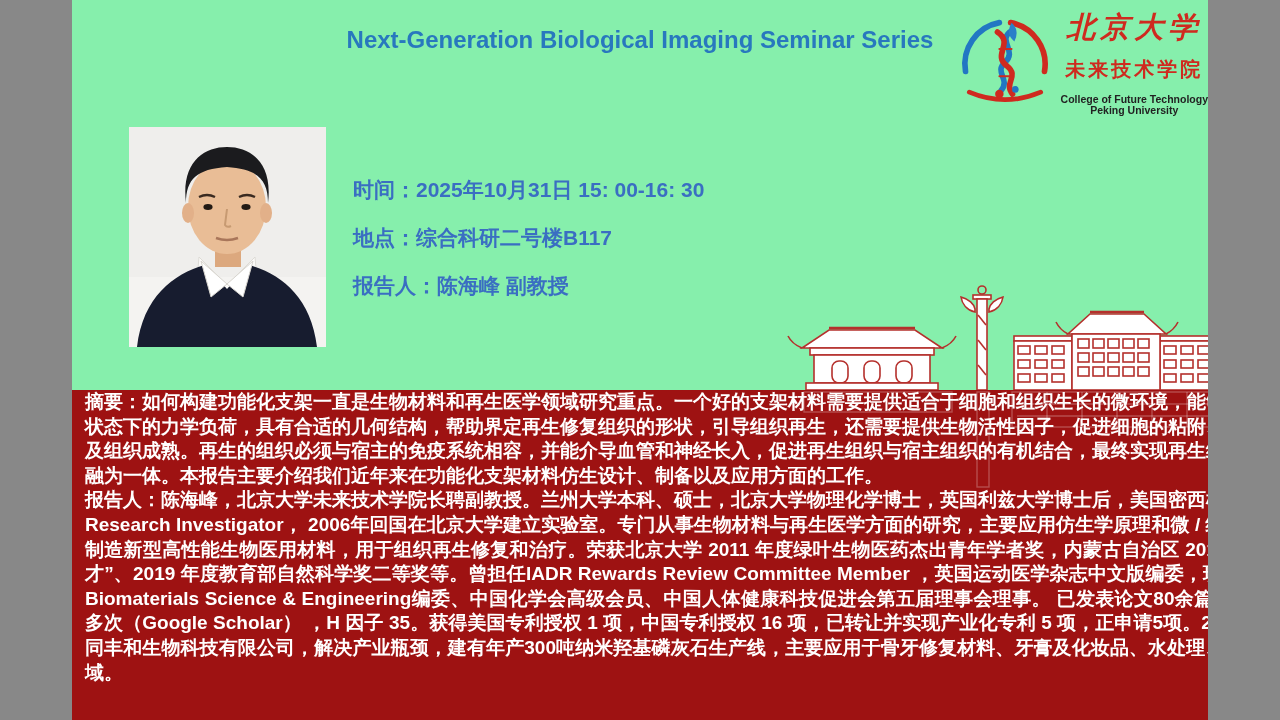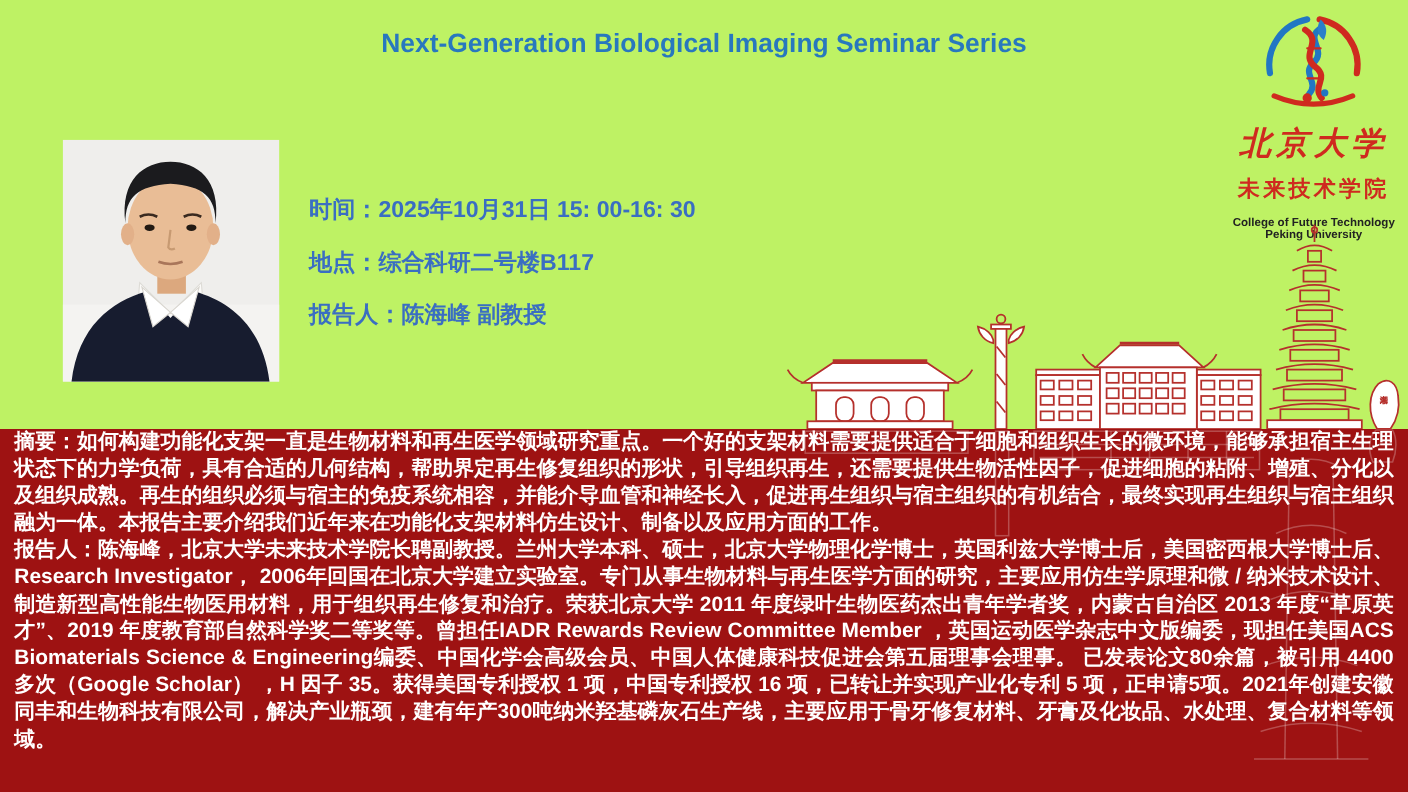--- a/index.html
+++ b/index.html
@@ -7,34 +7,34 @@
     --series-title-blue:#2878be;
     --info-blue:#3a6ec2;
     --talk-title-red:#a30b0b;
     --panel-red:#9e1212;
     --logo-red:#cf2a1f;
     --logo-blue:#2277c3;
     --illustration-red:#b5302c;
   }
   html,body{margin:0;padding:0;background:#888;}
   .poster{
-    position:relative;width:1280px;height:720px;background:#bef264;overflow:hidden;
+    position:relative;width:1136px;height:720px;background:#86efac;overflow:hidden;
     font-family:"Liberation Sans",sans-serif;margin:0 auto;
   }
   
   .series-title{
     position:absolute;top:26px;left:0;width:100%;text-align:center;
     font-size:24px;font-weight:bold;color:var(--series-title-blue);
   }
   .talk-title{
     position:absolute;top:74px;left:0;width:100%;text-align:center;
     font-size:40px;font-weight:bold;color:var(--talk-title-red);letter-spacing:2px;
   }
   
-  .logo{position:absolute;top:12px;right:12px;display:flex;align-items:center;gap:9px;flex-direction:column;}
+  .logo{position:absolute;top:12px;right:0;display:flex;align-items:center;gap:9px;}
   .logo-emblem{width:94px;height:94px;}
   .em-blue{stroke:var(--logo-blue);fill:none;stroke-linecap:round;}
   .em-red{stroke:var(--logo-red);fill:none;stroke-linecap:round;}
   .logo-text{display:flex;flex-direction:column;align-items:center;line-height:1.08;}
   .logo-cn-univ{font-family:"DejaVu Serif",serif;font-style:italic;font-weight:bold;
     font-size:29px;color:var(--logo-red);letter-spacing:5px;}
   .logo-cn-college{font-weight:bold;font-size:20px;color:var(--logo-red);letter-spacing:3px;margin-top:16px;}
   .logo-en1,.logo-en2{font-size:10.5px;font-weight:bold;color:#222;}
   .logo-en1{margin-top:13px;}
   

